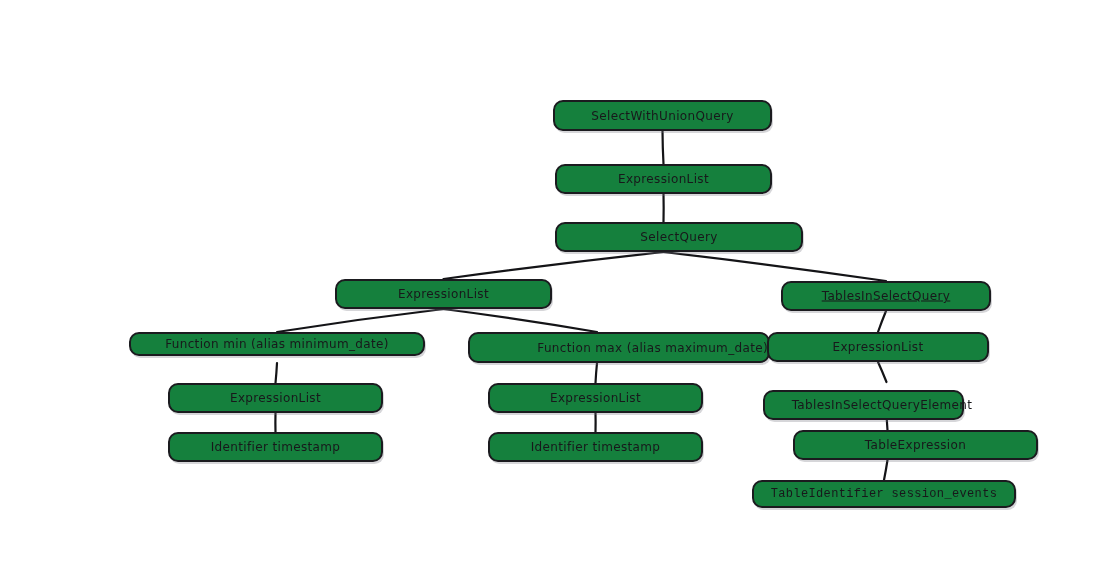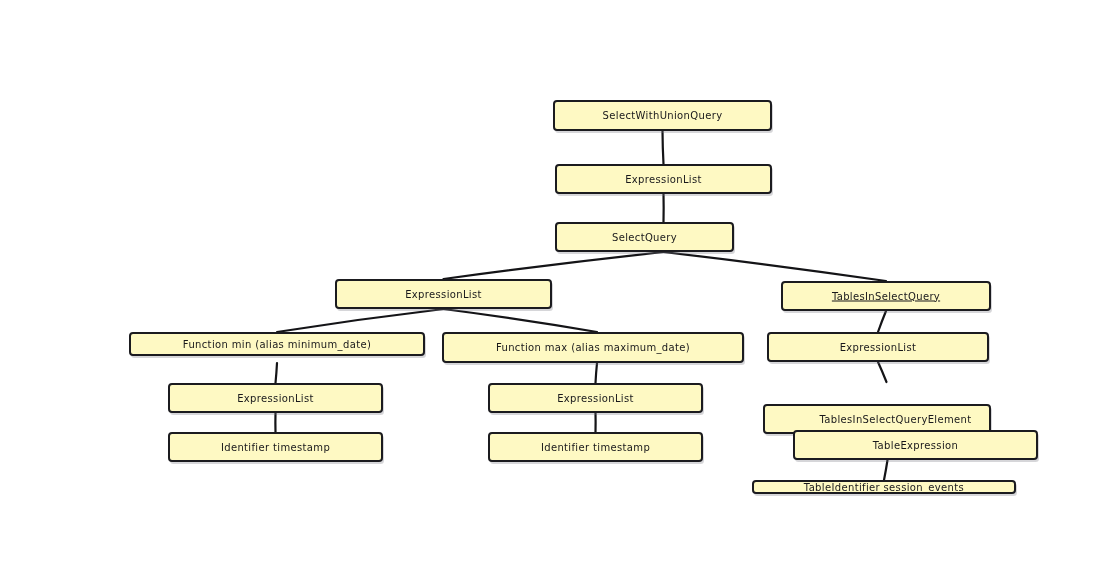--- a/index.html
+++ b/index.html
@@ -25,29 +25,29 @@
     position: absolute;
     left: 0;
     top: 0;
     width: 1118px;
     height: 587px;
     pointer-events: none;
   }
   .node {
     position: absolute;
     box-sizing: border-box;
-    background: #fef9c3;
+    background: #15803d;
     border: 2.1px solid #1b1b1f;
-    border-radius: 4px;
+    border-radius: 10px;
     display: flex;
     align-items: center;
     justify-content: center;
     color: #18181b;
     font-family: "DejaVu Sans", sans-serif;
-    font-size: 10px;
+    font-size: 12px;
     letter-spacing: 0.35px;
     white-space: nowrap;
     box-shadow: 1.5px 2.5px 0 -0.5px rgba(120,120,128,0.30);
   }
   .node .node-label {
     display: block;
     transform: translateY(-0.5px);
   }
 </style>
 </head>
@@ -70,53 +70,53 @@
       <path d="M 886.5 412 Q 886.784 421.012 887.5 430" fill="none" stroke="#141417" stroke-width="2.2" stroke-linecap="round"></path>
       <path d="M 887.5 460 Q 885.99 470.042 884 480" fill="none" stroke="#141417" stroke-width="2.2" stroke-linecap="round"></path>
     </svg>
   <div id="node-layer">
       <div class="node" style="left: 553px; top: 100px; width: 219px; height: 31px;">
         <span class="node-label">SelectWithUnionQuery</span>
       </div>
       <div class="node" style="left: 555px; top: 164px; width: 217px; height: 30px;">
         <span class="node-label">ExpressionList</span>
       </div>
-      <div class="node" style="left: 555px; top: 222px; width: 179px; height: 30px;">
+      <div class="node" style="left: 555px; top: 222px; width: 248px; height: 30px;">
         <span class="node-label">SelectQuery</span>
       </div>
       <div class="node" style="left: 335px; top: 279px; width: 217px; height: 30px;">
         <span class="node-label">ExpressionList</span>
       </div>
       <div class="node" style="left: 781px; top: 281px; width: 210px; height: 30px; text-decoration: underline;">
         <span class="node-label">TablesInSelectQuery</span>
       </div>
       <div class="node" style="left: 129px; top: 332px; width: 296px; height: 24px;">
         <span class="node-label">Function min (alias minimum_date)</span>
       </div>
-      <div class="node" style="left: 442px; top: 332px; width: 302px; height: 31px;">
+      <div class="node" style="left: 468px; top: 332px; width: 302px; height: 31px; justify-content: flex-end;">
         <span class="node-label">Function max (alias maximum_date)</span>
       </div>
       <div class="node" style="left: 767px; top: 332px; width: 222px; height: 30px;">
         <span class="node-label">ExpressionList</span>
       </div>
       <div class="node" style="left: 168px; top: 383px; width: 215px; height: 30px;">
         <span class="node-label">ExpressionList</span>
       </div>
       <div class="node" style="left: 488px; top: 383px; width: 215px; height: 30px;">
         <span class="node-label">ExpressionList</span>
       </div>
-      <div class="node" style="left: 763px; top: 404px; width: 228px; height: 30px; padding-left: 37px;">
+      <div class="node" style="left: 763px; top: 390px; width: 201px; height: 30px; padding-left: 37px;">
         <span class="node-label">TablesInSelectQueryElement</span>
       </div>
       <div class="node" style="left: 168px; top: 432px; width: 215px; height: 30px;">
         <span class="node-label">Identifier timestamp</span>
       </div>
       <div class="node" style="left: 488px; top: 432px; width: 215px; height: 30px;">
         <span class="node-label">Identifier timestamp</span>
       </div>
       <div class="node" style="left: 765px; top: 430px; width: 245px; height: 30px; margin-left: 28px;">
         <span class="node-label">TableExpression</span>
       </div>
-      <div class="node" style="left: 752px; top: 480px; width: 264px; height: 14px;">
+      <div class="node" style="left: 752px; top: 480px; width: 264px; height: 28px; font-family: Liberation Mono, monospace;">
         <span class="node-label">TableIdentifier session_events</span>
       </div>
     </div>
 </div>
 
 </body></html>

